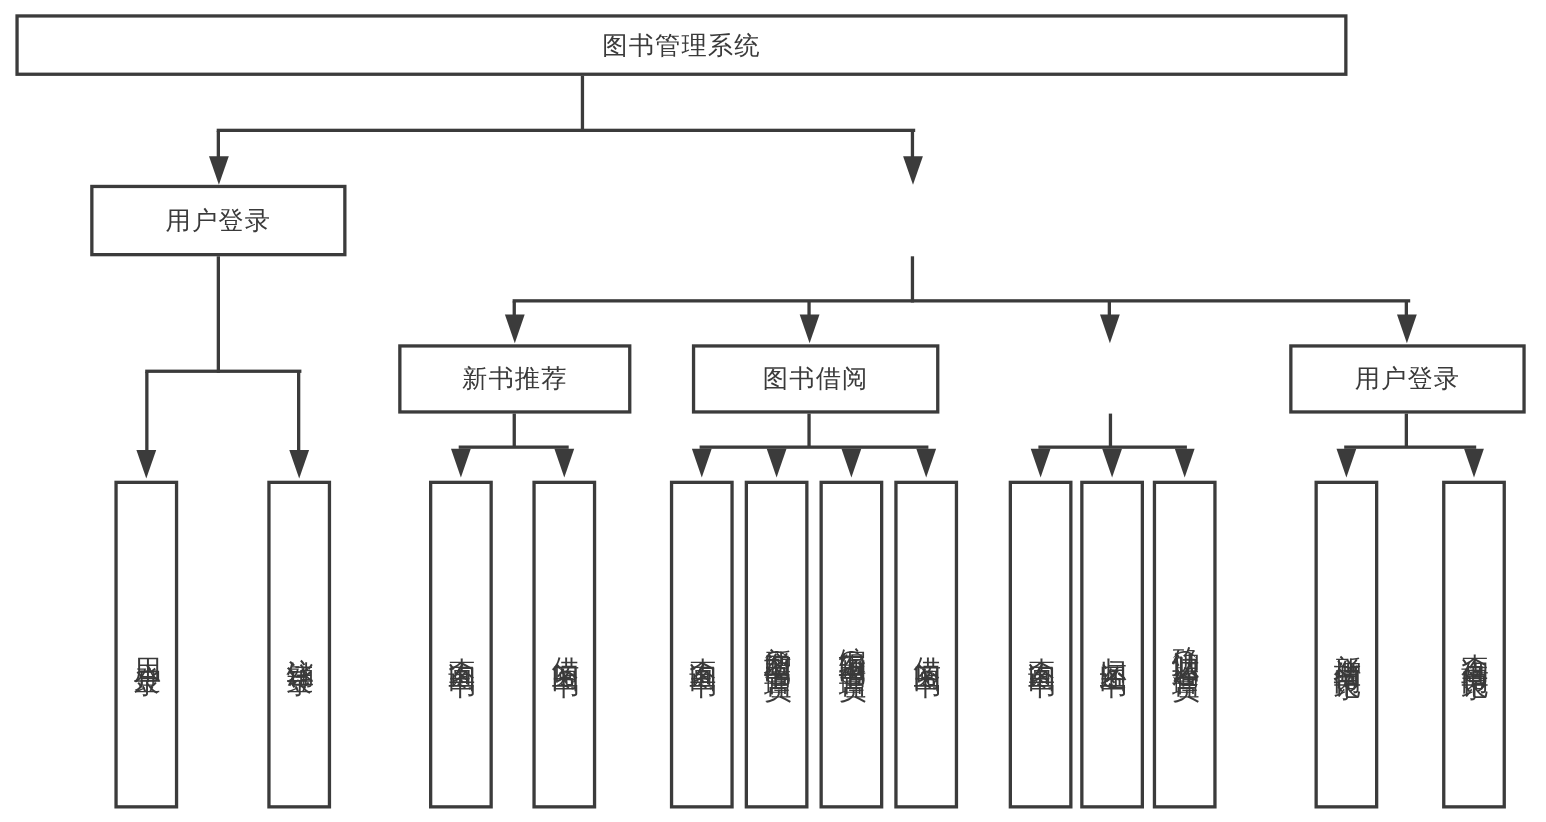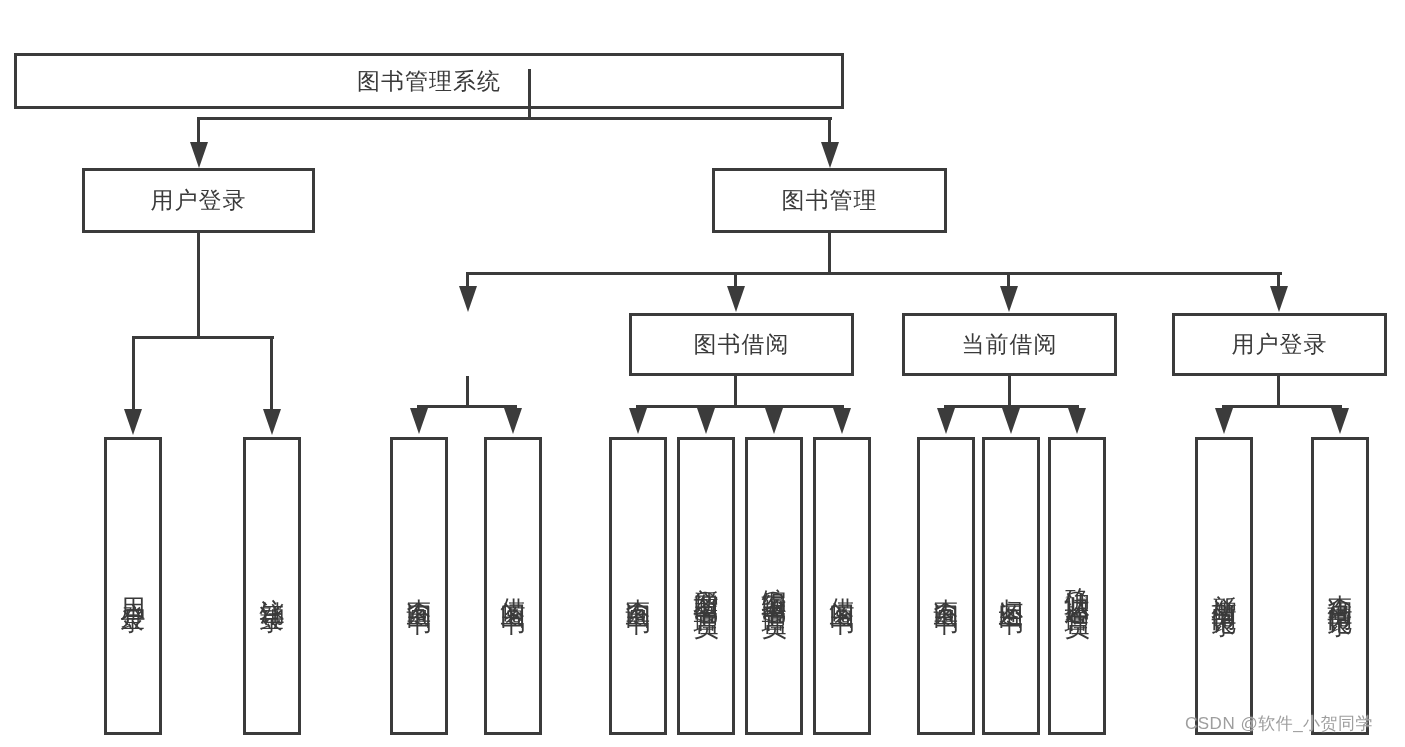--- a/index.html
+++ b/index.html
@@ -34,61 +34,58 @@
     position:absolute;left:1185px;top:712px;font-size:17px;
     color:var(--wm);white-space:nowrap;letter-spacing:0.5px;z-index:5;
     text-shadow:0 0 2px #ffffff;
   }
 </style>
 </head>
 <body>
 
 <div class="stage">
 
-  <div class="box" style="left:14px;top:13px;width:830px;height:56px;margin-top:40px;">
+  <div class="box" style="left:14px;top:13px;width:1211px;height:56px;">
     <span class="hlabel">图书管理系统</span>
   </div>
 
   <div class="vline" style="left:528px;top:69px;height:51px;"></div>
   <div class="hline" style="left:197px;top:117px;width:635px;"></div>
   <div class="vline" style="left:197px;top:119px;height:26px;"></div>
   <div class="arr" style="left:190px;top:142px;"></div>
   <div class="vline" style="left:828px;top:119px;height:26px;"></div>
   <div class="arr" style="left:821px;top:142px;"></div>
 
   <div class="box" style="left:82px;top:168px;width:233px;height:65px;">
     <span class="hlabel">用户登录</span>
-  </div>
-  <div class="box" style="left:712px;top:168px;width:235px;height:65px;">
-    <span class="hlabel">图书管理</span>
   </div>
 
   <div class="vline" style="left:197px;top:233px;height:106px;"></div>
   <div class="hline" style="left:132px;top:336px;width:142px;"></div>
   <div class="vline" style="left:132px;top:338px;height:74px;"></div>
   <div class="arr" style="left:124px;top:409px;"></div>
   <div class="vline" style="left:270px;top:338px;height:74px;"></div>
   <div class="arr" style="left:263px;top:409px;"></div>
 
   <div class="vline" style="left:828px;top:233px;height:42px;"></div>
   <div class="hline" style="left:466px;top:272px;width:816px;"></div>
   <div class="vline" style="left:466px;top:274px;height:15px;"></div>
   <div class="arr" style="left:459px;top:286px;"></div>
   <div class="vline" style="left:734px;top:274px;height:15px;"></div>
   <div class="arr" style="left:727px;top:286px;"></div>
   <div class="vline" style="left:1007px;top:274px;height:15px;"></div>
   <div class="arr" style="left:1000px;top:286px;"></div>
   <div class="vline" style="left:1277px;top:274px;height:15px;"></div>
   <div class="arr" style="left:1270px;top:286px;"></div>
 
+  <div class="box" style="left:362px;top:313px;width:212px;height:63px;">
+    <span class="hlabel">新书推荐</span>
+  </div>
   <div class="box" style="left:629px;top:313px;width:225px;height:63px;">
     <span class="hlabel">图书借阅</span>
-  </div>
-  <div class="box" style="left:902px;top:313px;width:215px;height:63px;">
-    <span class="hlabel">当前借阅</span>
   </div>
   <div class="box" style="left:1172px;top:313px;width:215px;height:63px;">
     <span class="hlabel">用户登录</span>
   </div>
 
   <div class="vline" style="left:466px;top:376px;height:31px;"></div>
   <div class="hline" style="left:417px;top:405px;width:100px;"></div>
   <div class="arr" style="left:410px;top:408px;"></div>
   <div class="arr" style="left:504px;top:408px;"></div>
 
@@ -147,15 +144,14 @@
     <span class="vlabel">确认归还（管理员）</span>
   </div>
 
   <div class="box" style="left:1195px;top:437px;width:58px;height:298px;">
     <span class="vlabel">新增借阅记录</span>
   </div>
   <div class="box" style="left:1311px;top:437px;width:58px;height:298px;">
     <span class="vlabel">查询借阅记录</span>
   </div>
 
-  <div class="watermark">CSDN @软件_小贺同学</div>
 
 </div>
 
 </body></html>

